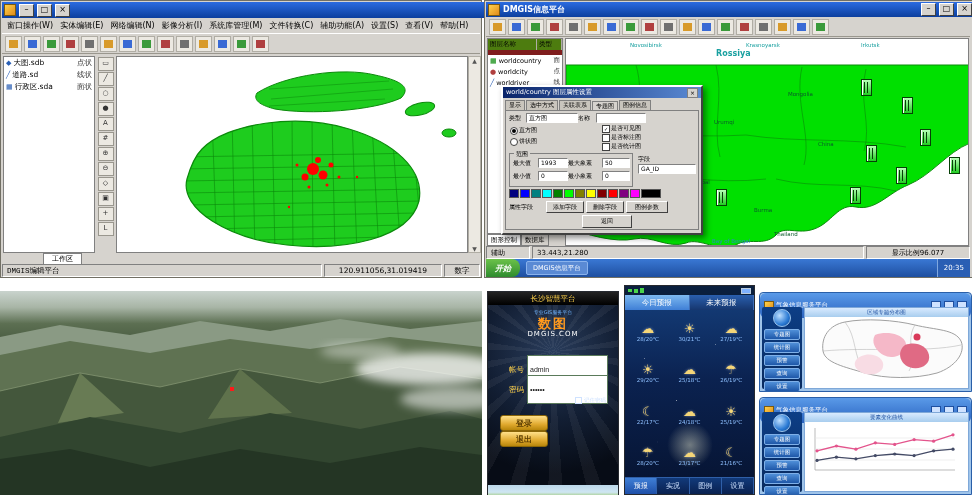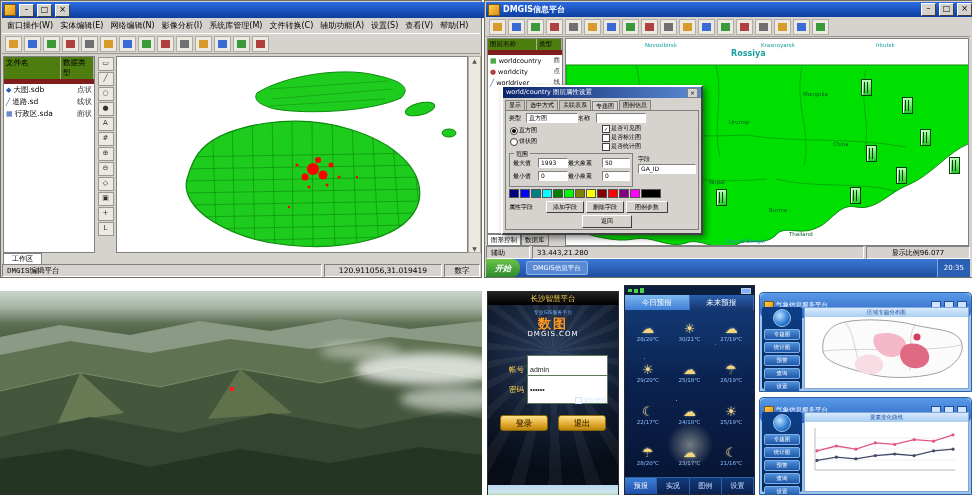--- a/index.html
+++ b/index.html
@@ -29,33 +29,33 @@
   .lph span{padding:1px 2px;border-right:1px solid #b0ada4;}
   .lrow{display:flex;align-items:center;gap:2px;padding:1px 2px;white-space:nowrap;}
   .lglyph{color:#2a5fb4;font-size:7px;}
   .ltype{margin-left:auto;color:#333;}
   .vtoolsA{left:96px;top:55px;width:17px;height:197px;display:flex;flex-direction:column;gap:1px;align-items:center;padding-top:1px;box-sizing:border-box;}
   .vico{width:14px;height:12px;border:1px solid #9a978e;background:#ece9e2;font-size:7px;line-height:11px;text-align:center;color:#333;flex:0 0 auto;}
   .mapA{left:115px;top:55px;width:352px;height:197px;background:#fff;border:1px solid #808080;overflow:hidden;box-sizing:border-box;}
   .scrollvA{left:467px;top:55px;width:13px;height:197px;background:#ece9e2;border:1px solid #b0ada4;box-sizing:border-box;
             display:flex;flex-direction:column;justify-content:space-between;align-items:center;font-size:6px;color:#555;}
   .worktabA{left:2px;top:252px;width:478px;height:11px;display:flex;align-items:flex-end;font-size:7px;}
-  .wt{border:1px solid #808080;border-bottom:none;background:#fff;padding:0 8px;}
+  .wt{border:1px solid #808080;border-bottom:none;background:#fff;padding:0 8px;margin-left:40px;}
   .statusA{left:1px;top:263px;width:478px;height:13px;display:flex;gap:2px;font-size:7.5px;}
   .sc{border:1px solid;border-color:#808080 #fff #fff #808080;padding:0 4px;display:flex;align-items:center;background:#d6d3ce;box-sizing:border-box;}
   
   .winB{left:484px;top:0;width:572px;height:278px;background:#d6d3ce;border:1px solid #716f64;box-sizing:border-box;}
   .tbB{left:1px;top:1px;width:484px;height:15px;font-size:8px;padding:0 2px;}
   .toolbarB{left:1px;top:16px;width:484px;height:20px;border-bottom:1px solid #9a978e;display:flex;align-items:center;gap:2px;padding:0 3px;box-sizing:border-box;}
   .layersB{left:2px;top:37px;width:76px;height:196px;background:#fff;border:1px solid #808080;font-size:6.5px;box-sizing:border-box;}
   .ltabsB{left:2px;top:233px;width:76px;height:12px;display:flex;font-size:6.5px;}
   .ltabsB span{border:1px solid #808080;padding:0 3px;background:#d6d3ce;display:flex;align-items:center;}
   .ltabsB span.on{background:#fff;}
   .mapB{left:80px;top:37px;width:404px;height:208px;background:#fff;border:1px solid #808080;overflow:hidden;box-sizing:border-box;}
-  .ml{position:absolute;font-size:5.5px;color:#0a5a2a;white-space:nowrap;pointer-events:none;margin-left:15px;}
+  .ml{position:absolute;font-size:5.5px;color:#0a5a2a;white-space:nowrap;pointer-events:none;}
   .teal{color:#19a0a0;} .big{font-size:8px;font-weight:bold;} .sea{color:#2a8ac0;}
   .csym{position:absolute;width:9px;height:15px;background:linear-gradient(180deg,#b6ffb6,#22cc22);
         border:1px solid #064006;box-shadow:inset 1px 0 #fff;}
   .csym::before{content:"";position:absolute;left:2px;top:2px;bottom:2px;width:1px;background:#064006;}
   .csym::after{content:"";position:absolute;left:5px;top:2px;bottom:2px;width:1px;background:#064006;}
   .statusB{left:1px;top:245px;width:484px;height:13px;display:flex;gap:2px;font-size:7px;}
   .taskB{left:1px;top:258px;width:484px;height:18px;background:linear-gradient(180deg,#3a78d4,#1e4fa0);
          display:flex;align-items:center;}
   .startbtn{height:100%;background:linear-gradient(180deg,#6cc24a,#2e8b2e);color:#fff;border-radius:0 8px 8px 0;
             padding:0 9px;font-size:8px;font-weight:bold;font-style:italic;display:flex;align-items:center;}
@@ -94,21 +94,21 @@
   .rays{position:absolute;inset:0;background:repeating-conic-gradient(from 0deg at 50% 26%,rgba(255,255,255,.05) 0 6deg,transparent 6deg 16deg);}
   .tagline{position:absolute;top:4px;width:100%;text-align:center;color:#6fb4ff;font-size:5px;}
   .brand{position:absolute;top:12px;width:100%;text-align:center;line-height:1.05;}
   .bcn{color:#ff9a1e;font-size:13px;font-weight:bold;letter-spacing:2px;}
   .ben{color:#fff;font-size:7px;letter-spacing:1px;}
   .frow{position:absolute;left:10px;right:10px;height:13px;display:flex;align-items:center;gap:3px;}
   .flabel{color:#ffd24a;font-size:7.5px;width:26px;text-align:right;flex:0 0 auto;}
   .finput{flex:1;min-width:0;height:11px;background:#fff;border:1px solid #5a7a5a;font-size:7px;padding:8px 2px;color:#222;}
   .remember{position:absolute;top:92px;right:12px;color:#cfe2ff;font-size:5.5px;display:flex;gap:2px;align-items:center;}
   .cbx{width:5px;height:5px;border:1px solid #cfe2ff;background:#fff;}
-  .btnrow{position:absolute;top:110px;left:12px;right:12px;display:flex;justify-content:space-between;}
+  .btnrow{position:absolute;top:110px;left:12px;right:12px;display:flex;justify-content:space-between;flex-direction:column;}
   .gbtn{width:46px;height:14px;background:linear-gradient(180deg,#ffe08a,#e0a92e 60%,#b8860b);border:1px solid #8a6508;
         border-radius:3px;color:#5a3c00;font-size:8px;font-weight:bold;display:flex;align-items:center;justify-content:center;}
   .grass{position:absolute;left:0;right:0;bottom:0;height:45px;
          background:linear-gradient(180deg,#bcd8ea 0,#cfe6f2 16%,#8fc04a 30%,#5d9e2e 55%,#3e7c1e 100%);}
   .mfooter{position:absolute;bottom:2px;width:100%;text-align:center;color:#fff;font-size:4.5px;text-shadow:0 0 2px #000;}
   
   .weather{left:624px;top:285px;width:131px;height:210px;border:1px solid #26292f;box-sizing:border-box;overflow:hidden;
     background:
       radial-gradient(1px 1px at 15% 35%,rgba(255,255,255,.9),transparent 60%),
       radial-gradient(1px 1px at 70% 28%,rgba(255,255,255,.8),transparent 60%),
@@ -180,24 +180,20 @@
         <span class="ico"></span>
         <span class="ico"></span>
         <span class="ico"></span>
         <span class="ico"></span>
         <span class="ico"></span>
         <span class="ico"></span>
         <span class="ico"></span>
         <span class="ico"></span>
     </div>
     <div class="layersA abs">
-      <div class="lph">
-        <span style="width:52px;">文件名</span>
-        <span style="flex:1;">数据类型</span>
-      </div>
       <div class="lrow">
         <span class="lglyph">◆</span>
         <span>大图.sdb</span>
         <span class="ltype">点状</span>
       </div>
       <div class="lrow">
         <span class="lglyph">╱</span>
         <span>道路.sd</span>
         <span class="ltype">线状</span>
       </div>

